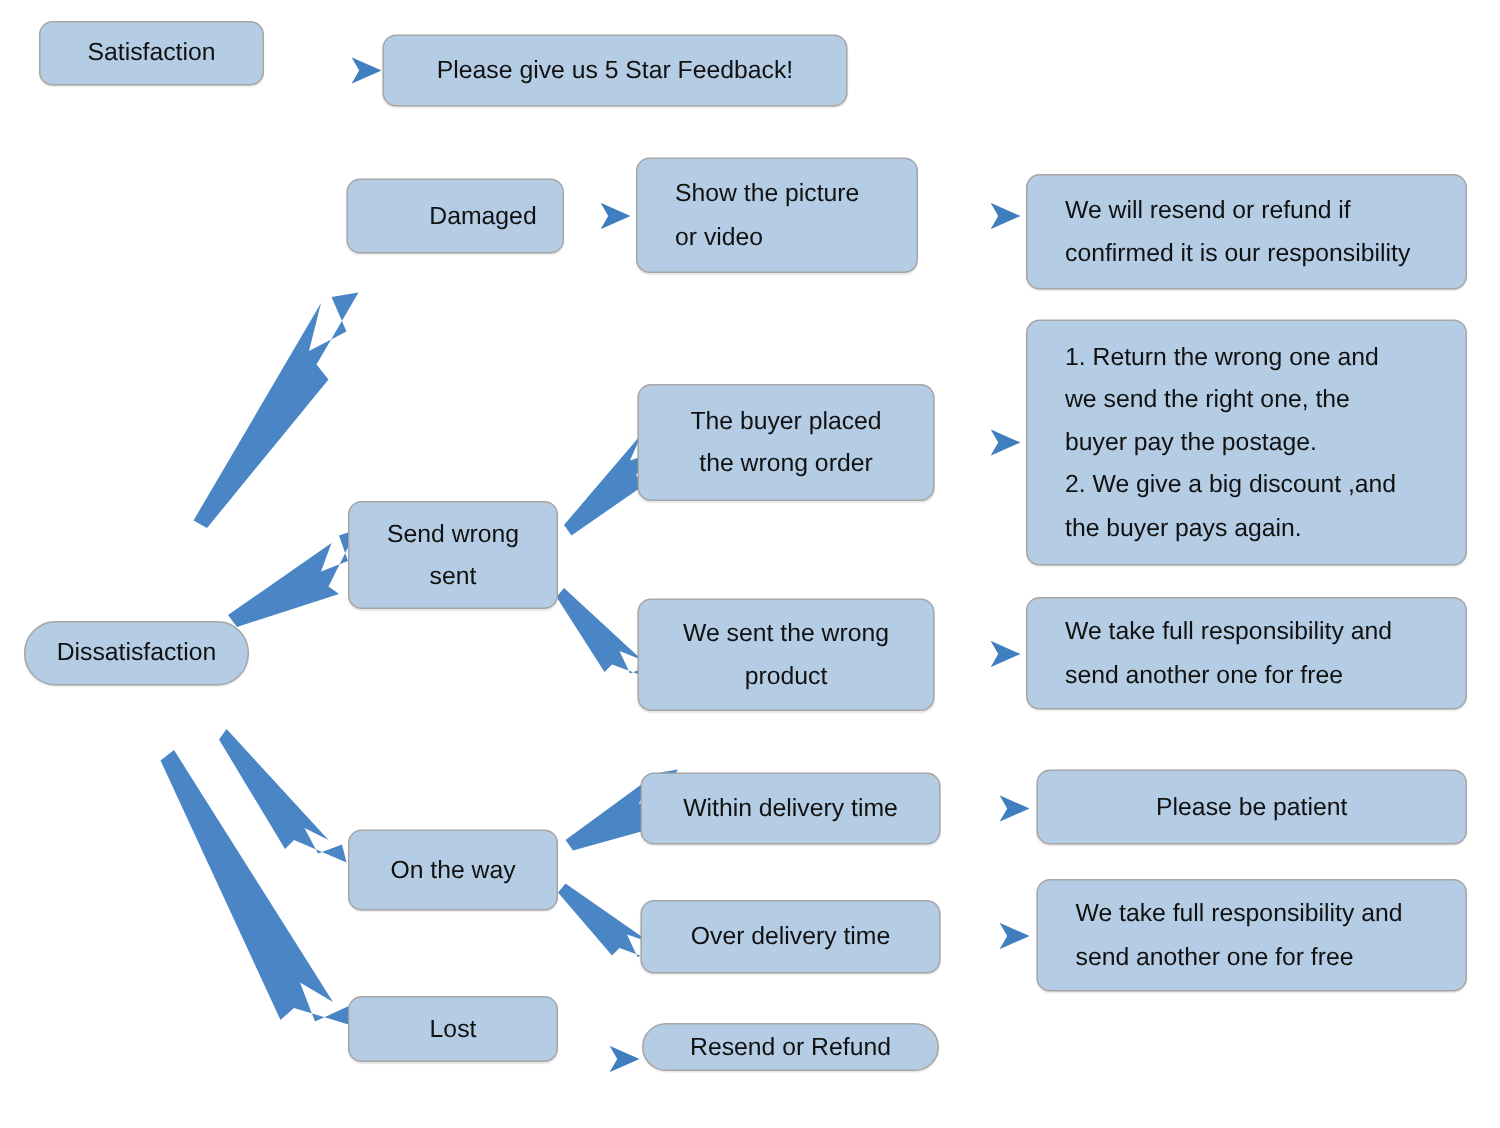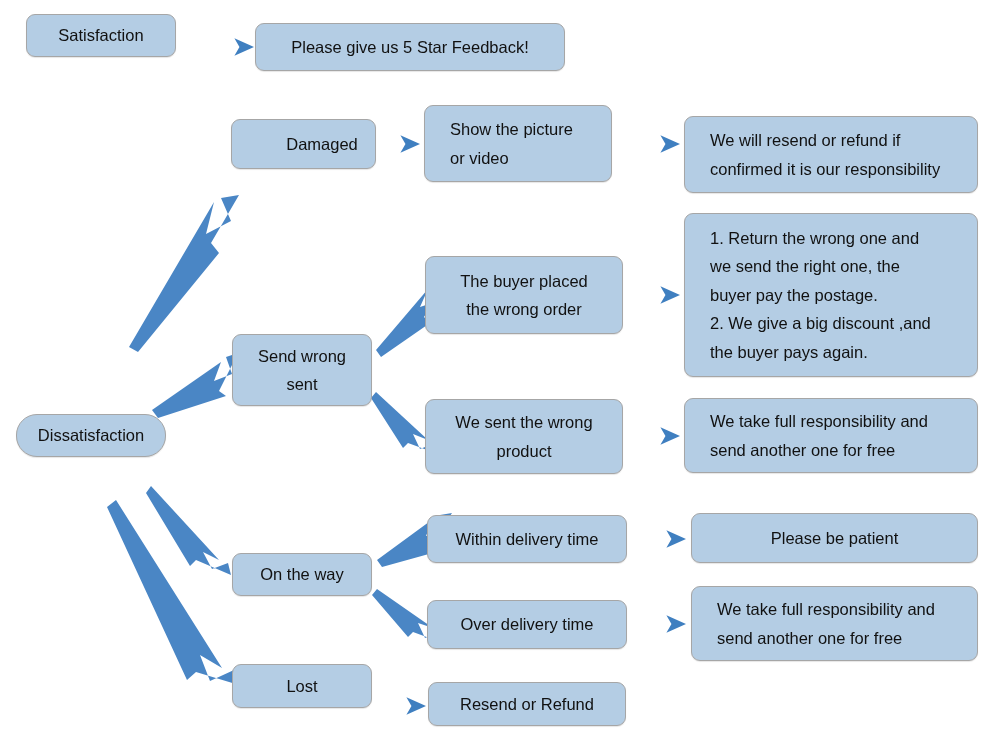--- a/index.html
+++ b/index.html
@@ -166,21 +166,21 @@
     </span>
   </div>
 
   <div class="node justify" style="left:684px; top:398px; width:294px; height:75px;">
     <span class="txt">
       <span>We take full responsibility and</span><br>
       <span class="lastline">send another one for free</span>
     </span>
   </div>
 
-  <div class="node center" style="left:232px; top:553px; width:140px; height:43px;">
+  <div class="node center" style="left:232px; top:553px; width:140px; height:54px;">
     <span class="txt">On the way</span>
   </div>
 
   <div class="node center" style="left:427px; top:515px; width:200px; height:48px;">
     <span class="txt">Within delivery time</span>
   </div>
 
   <div class="node center" style="left:691px; top:513px; width:287px; height:50px;">
     <span class="txt">Please be patient</span>
   </div>
@@ -193,17 +193,17 @@
     <span class="txt">
       <span>We take full responsibility and</span><br>
       <span class="lastline">send another one for free</span>
     </span>
   </div>
 
   <div class="node center" style="left:232px; top:664px; width:140px; height:44px;">
     <span class="txt">Lost</span>
   </div>
 
-  <div class="node center" style="left:428px; top:682px; width:198px; height:44px;">
+  <div class="node center" style="left:428px; top:682px; width:198px; height:32px;border-radius:18px;">
     <span class="txt">Resend or Refund</span>
   </div>
 
 </div>
 
 </body></html>

